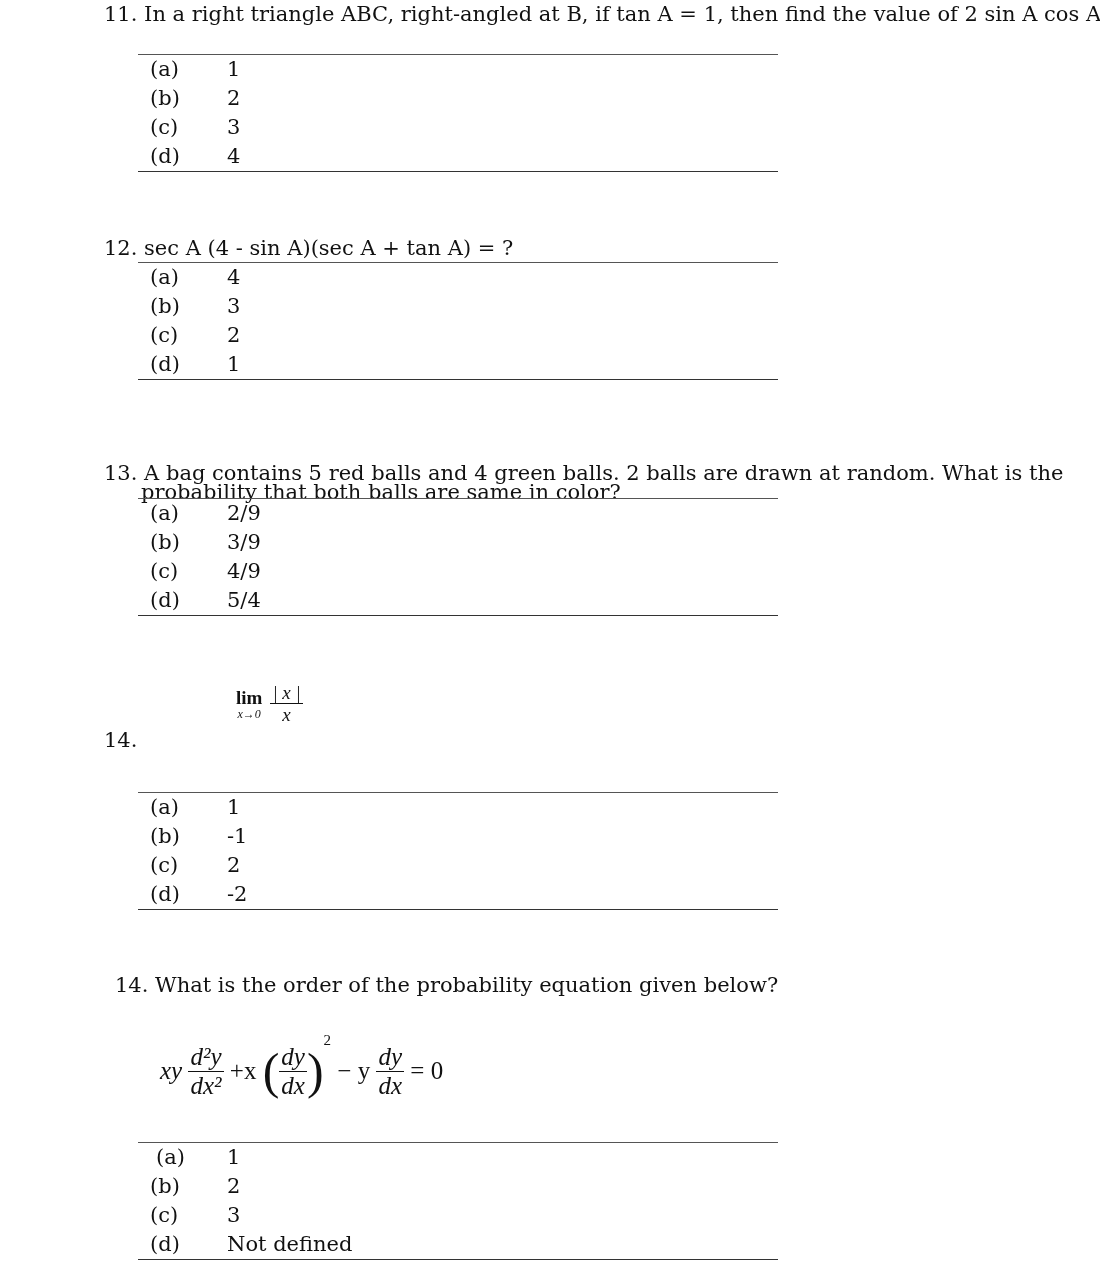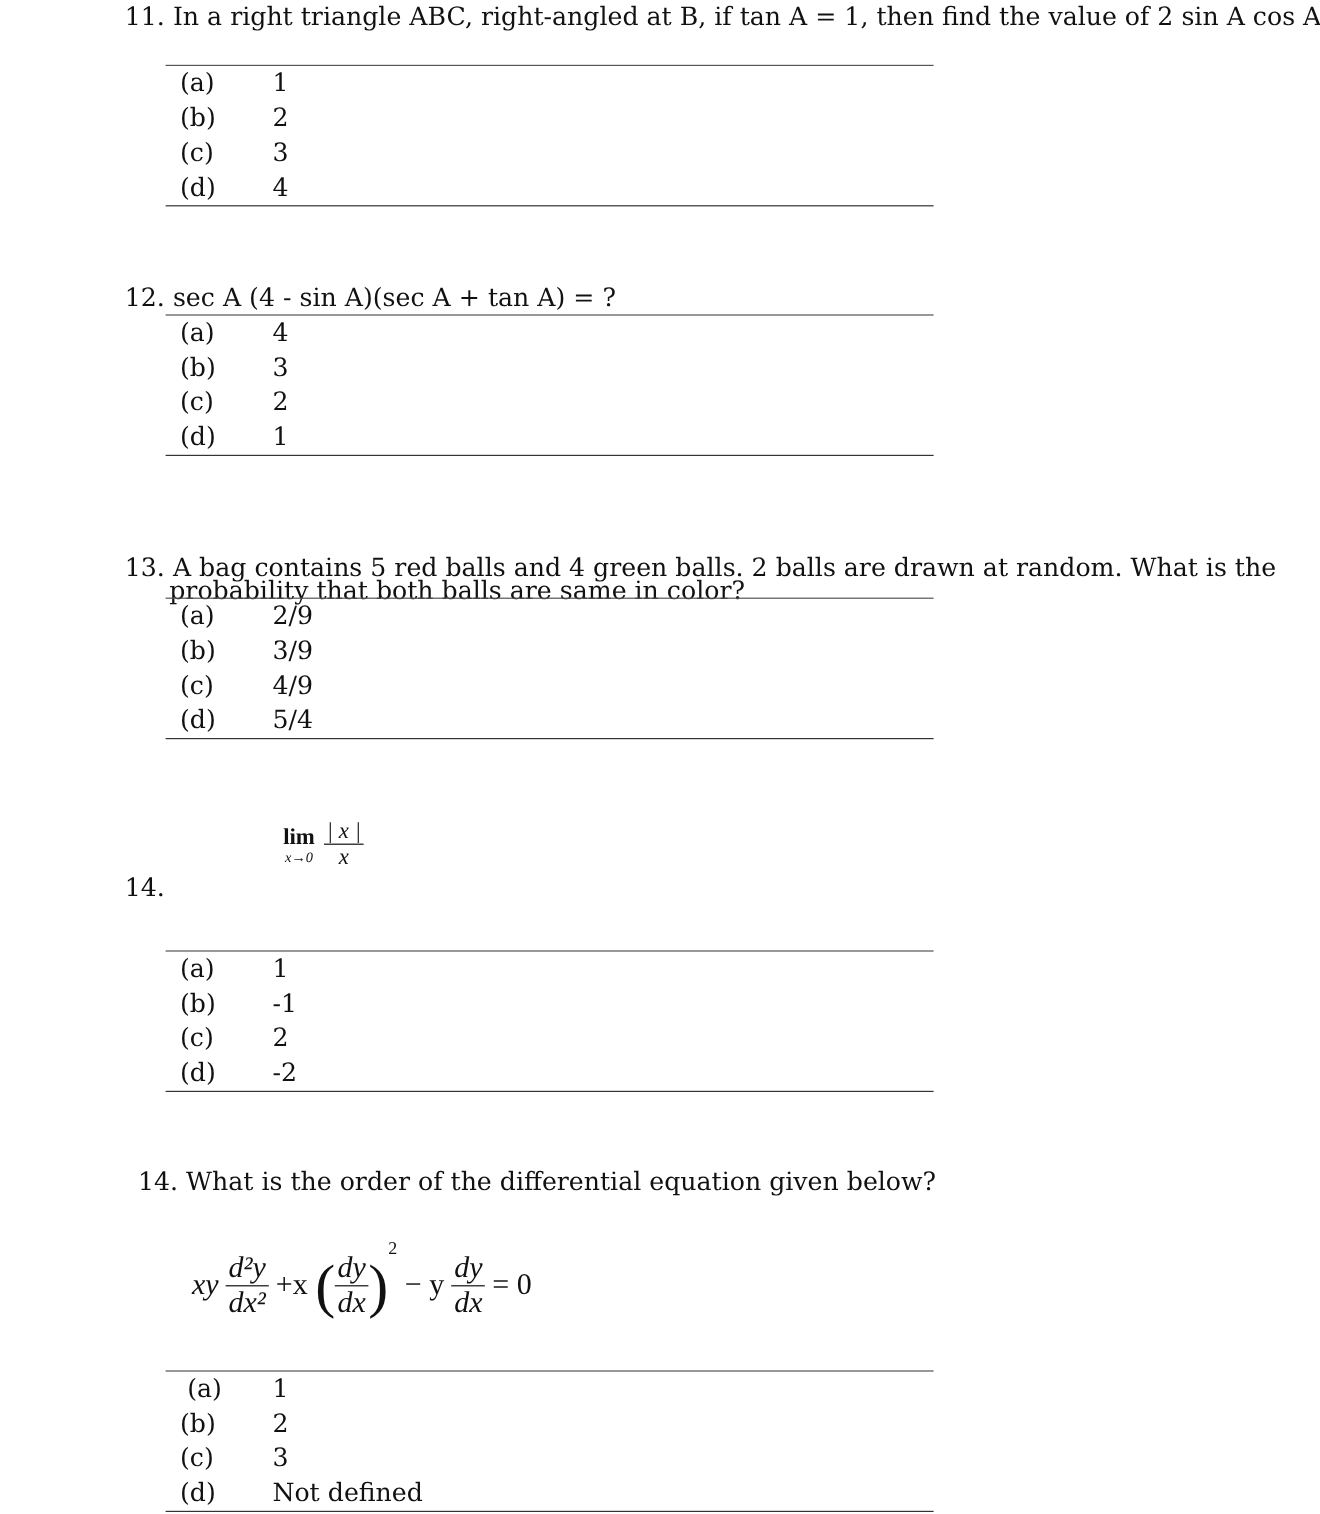--- a/index.html
+++ b/index.html
@@ -113,21 +113,21 @@
       <span class="val">2</span>
     </div>
   <div class="opt">
       <span class="lbl">(d)</span>
       <span class="val">-2</span>
     </div>
 </div>
 
 <div class="q" style="left:115px;top:971px;">
   <span>14.</span>
-  <span>What is the order of the differential equation given below?</span>
+  <span>What is the order of the probability equation given below?</span>
 </div>
 <div class="math" style="left:160px;top:1042px;font-size:25px;white-space:nowrap;">
   <i style="vertical-align:middle;">xy</i>
   <span class="frac" style="line-height:28px;">
     <i class="n">d²y</i>
     <i class="d">dx²</i>
   </span>
   <span style="vertical-align:middle;">+x</span>
   <span style="font-size:50px;vertical-align:middle;font-weight:100;">(</span><span class="frac" style="line-height:28px;">
     <i class="n">dy</i>

